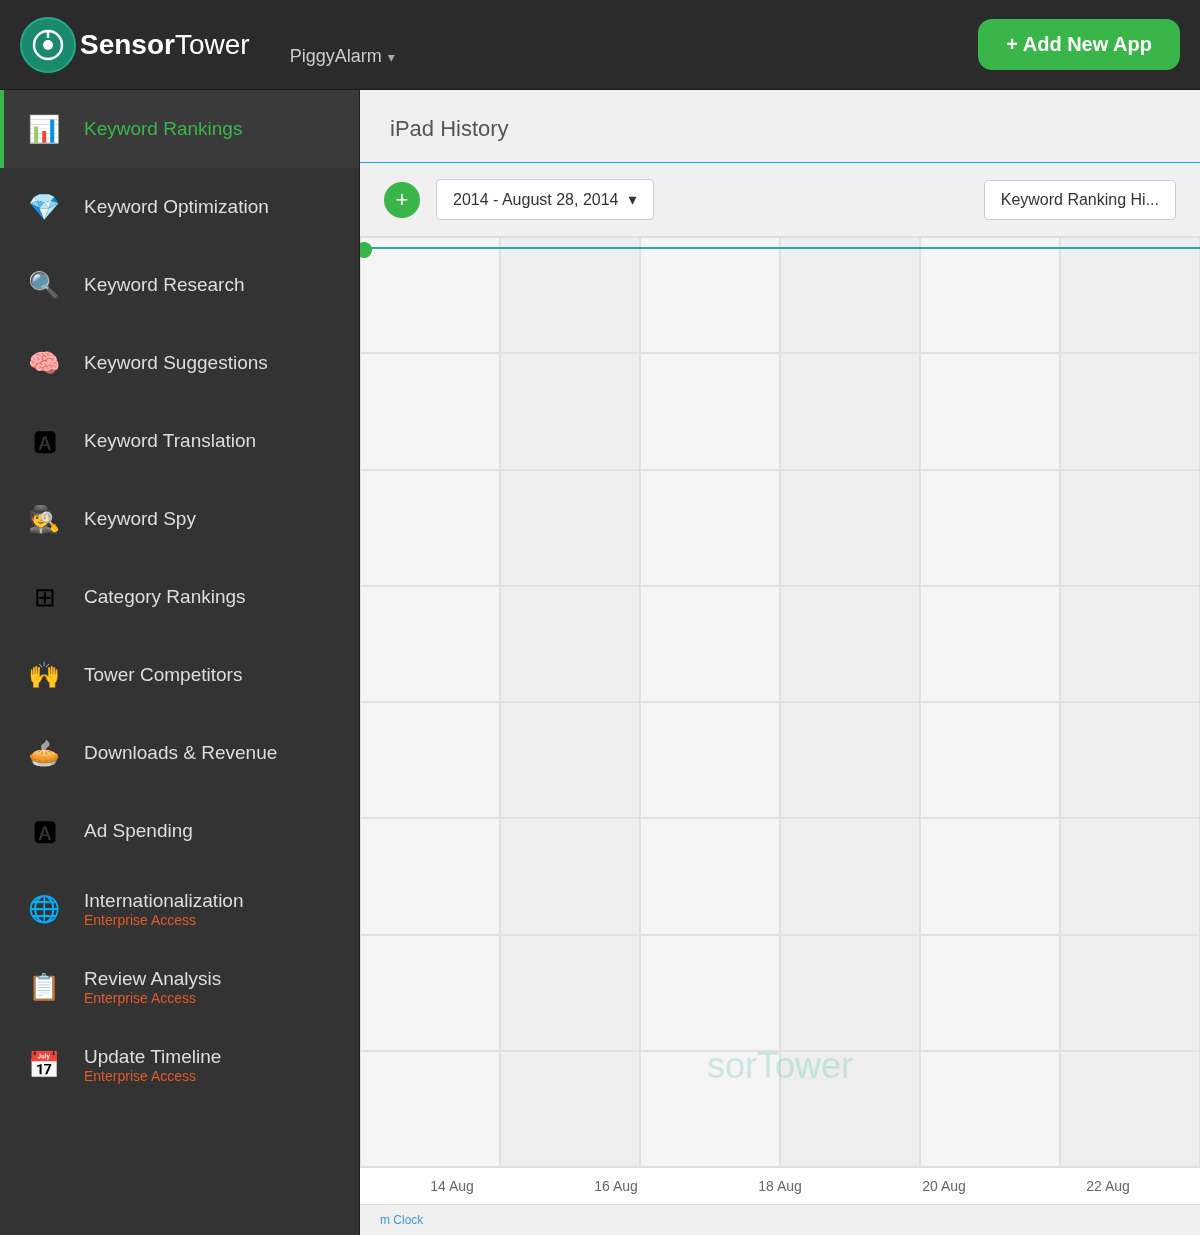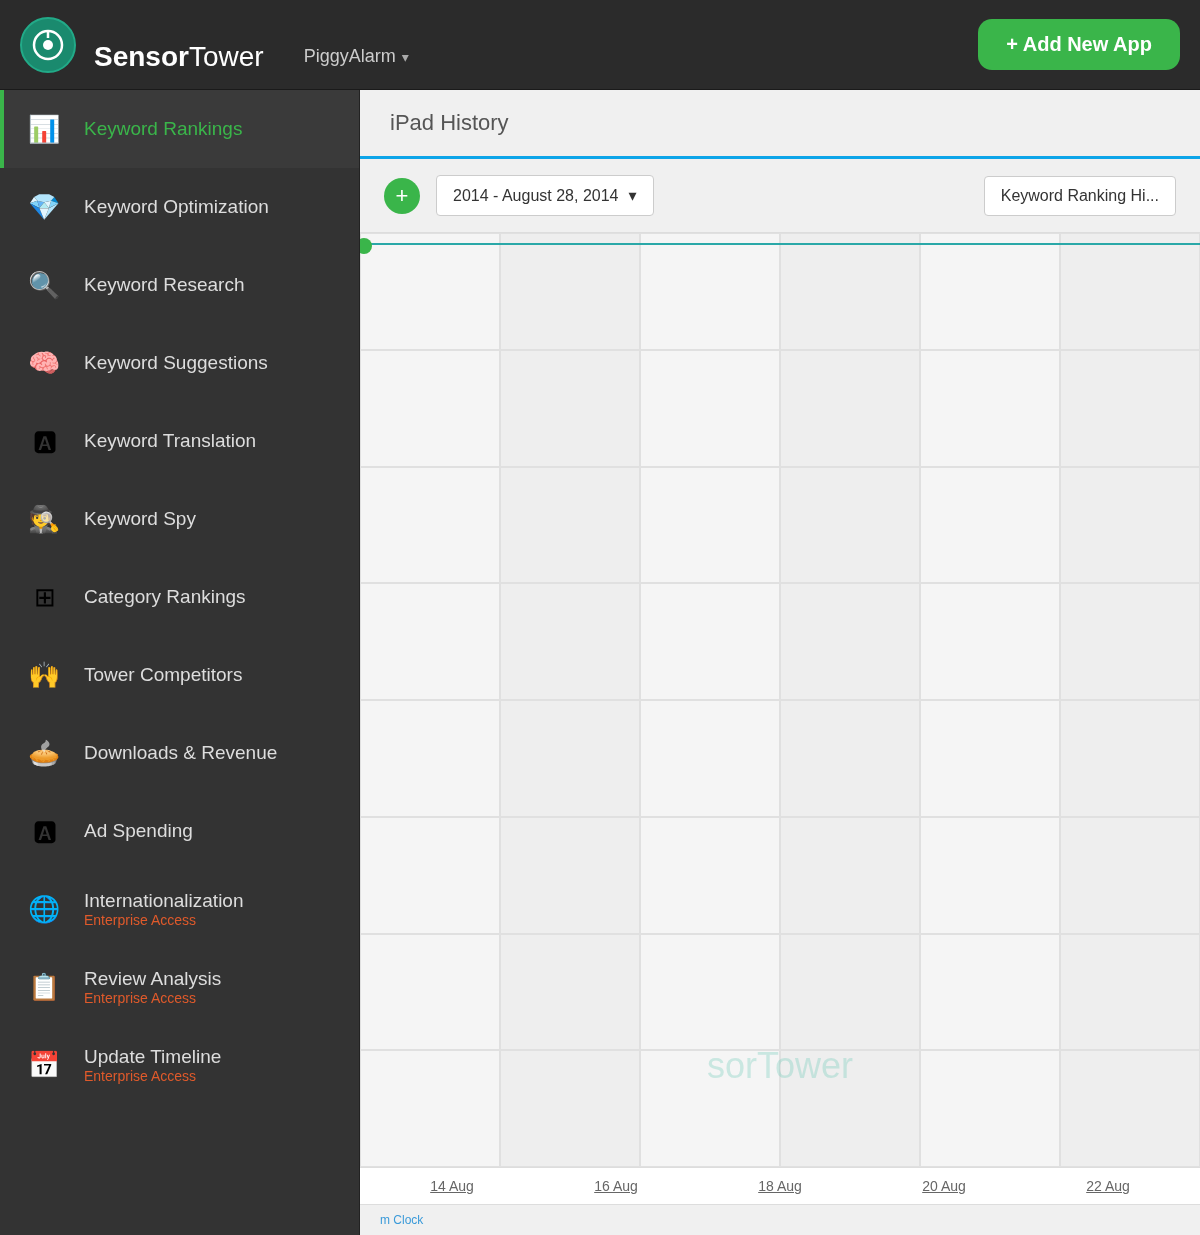--- a/index.html
+++ b/index.html
@@ -11,22 +11,22 @@
       height: 90px;
       display: flex;
       align-items: center;
       padding: 0 20px;
       gap: 20px;
       flex-shrink: 0;
       border-bottom: 1px solid #1a1a1a;
     }
     .logo-area {
       display: flex;
-      align-items: flex-end;
-      gap: 18px;
+      align-items: center;
+      gap: 4px;
     }
     .logo-circle {
       width: 56px;
       height: 56px;
       border-radius: 50%;
       background: #1a8a6e;
       display: flex;
       align-items: center;
       justify-content: center;
       flex-shrink: 0;
@@ -124,21 +124,22 @@
     .main-content {
       flex: 1;
       background: #f0f0f0;
       display: flex;
       flex-direction: column;
       overflow: hidden;
     }
     .main-header {
       background: #f0f0f0;
       padding: 20px 30px;
-      border-bottom: 3px solid #0ea5e9;
+      border-bottom: 1px solid #0ea5e9;
+      margin-top: 6px;
     }
     .main-header-title {
       font-size: 22px;
       color: #555;
       font-weight: 400;
     }
     .main-toolbar {
       display: flex;
       align-items: center;
       padding: 16px 24px;
@@ -226,21 +227,20 @@
     }
     .axis-labels {
       display: flex;
       width: 100%;
       justify-content: space-around;
       padding: 0 10px;
     }
     .axis-label {
       font-size: 14px;
       color: #666;
-      text-decoration: underline;
     }
 
     .chart-footer {
       background: #f0f0f0;
       padding: 8px 20px;
       font-size: 12px;
       color: #3a9ad9;
       border-top: 1px solid #ddd;
     }
 

